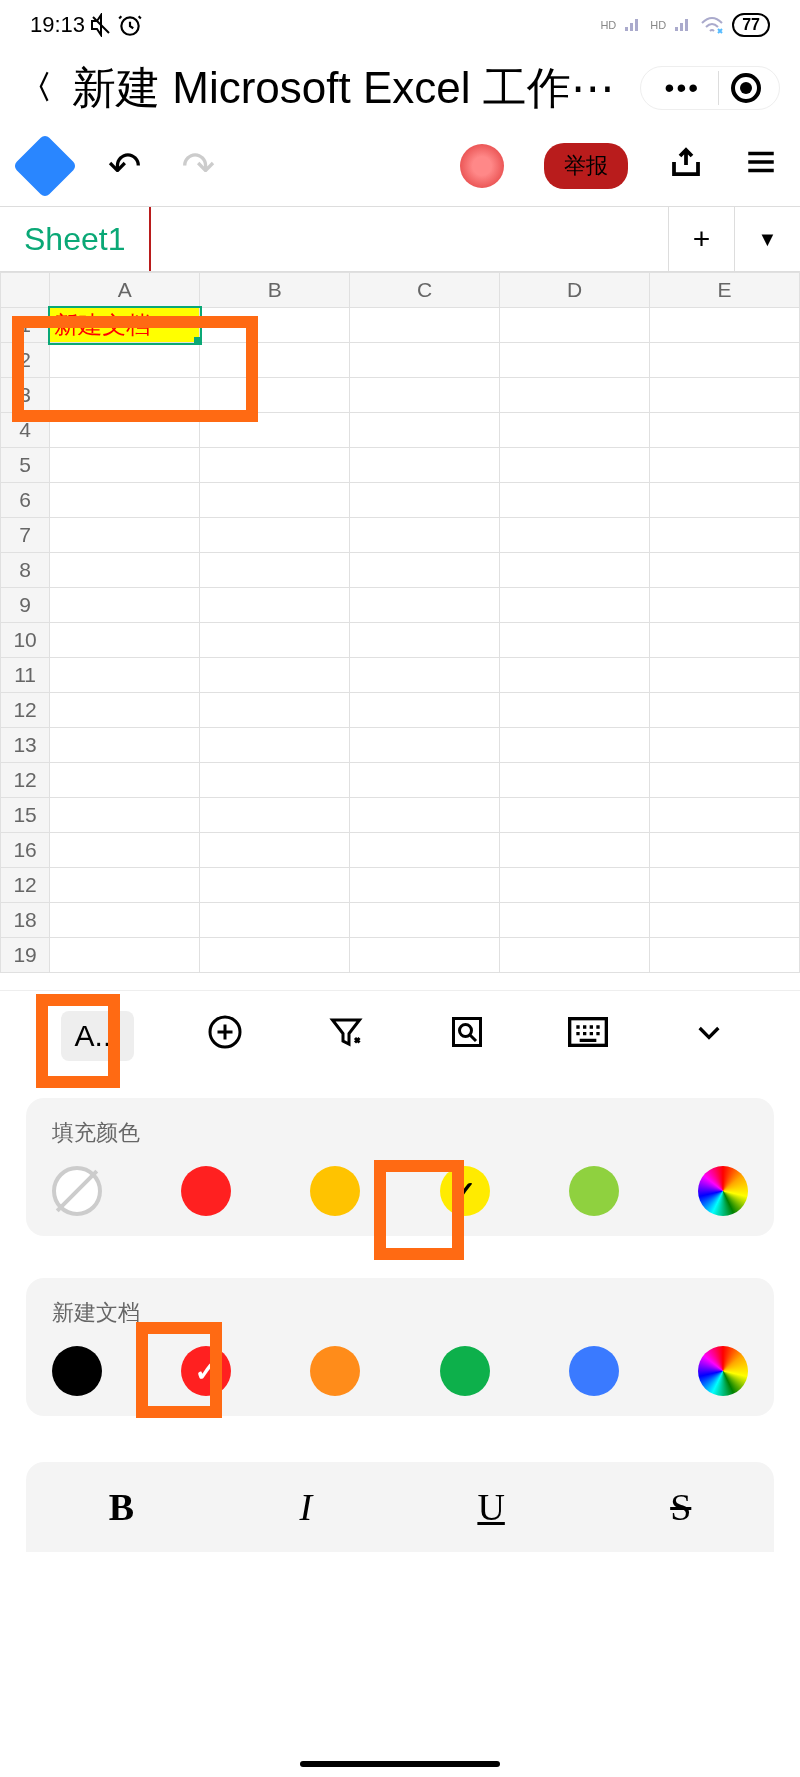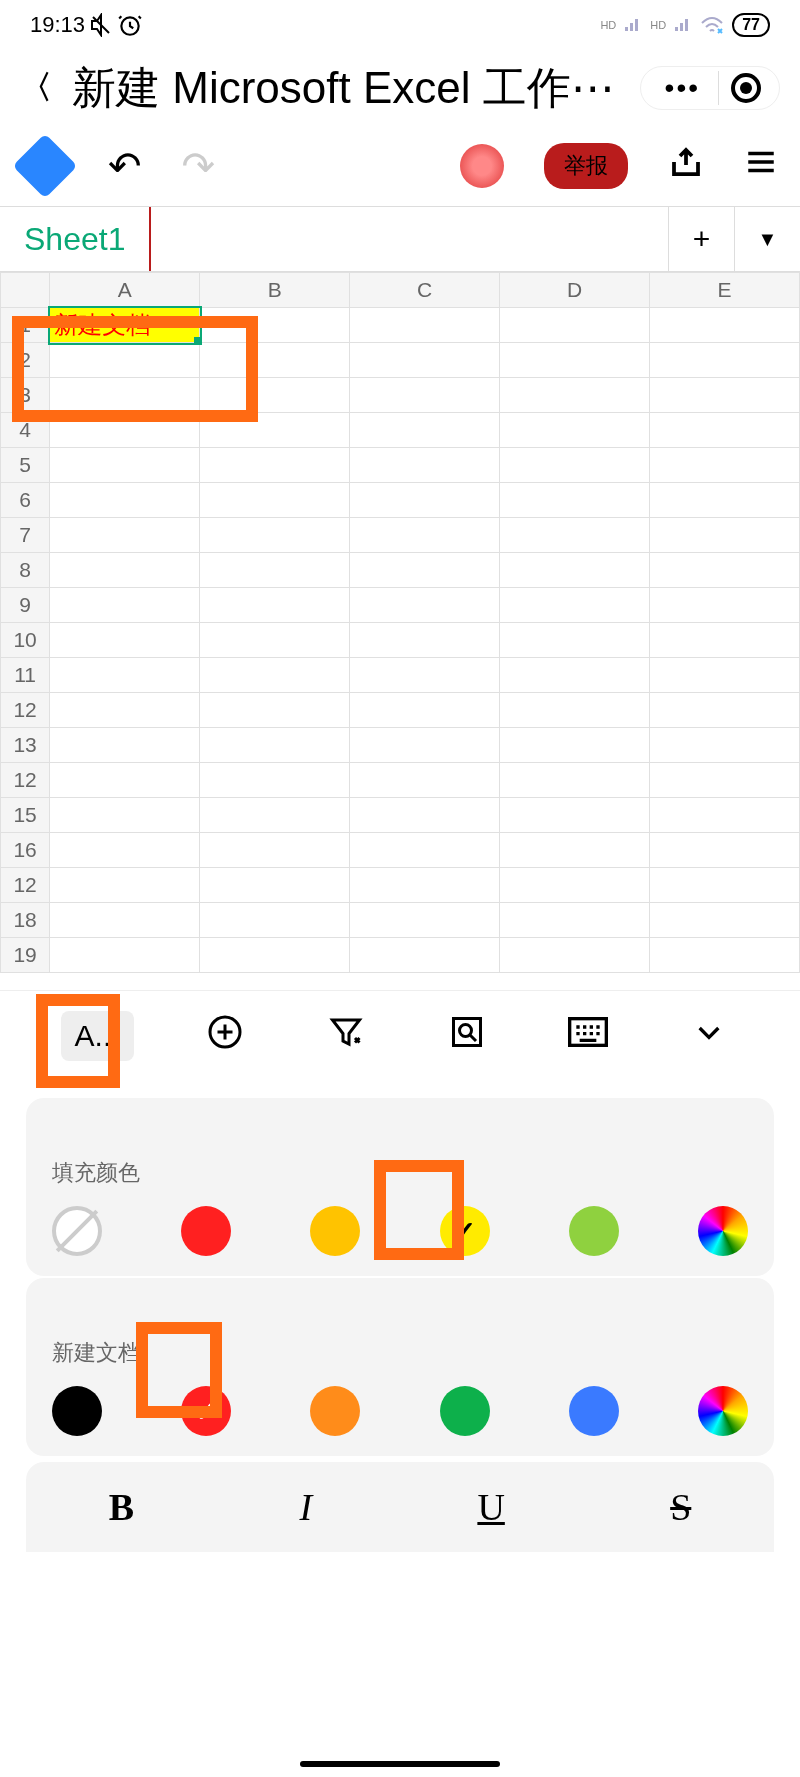--- a/index.html
+++ b/index.html
@@ -39,21 +39,21 @@
 .cell-a1::after { content: ''; position: absolute; right: -3px; bottom: -3px; width: 8px; height: 8px; background: #0aa876; }
 .highlight1 { position: absolute; border: 12px solid #ff6a13; pointer-events: none; }
 .hl-cell { top: 316px; left: 12px; width: 246px; height: 106px; }
 .hl-format { top: 994px; left: 36px; width: 84px; height: 94px; }
 .hl-yellow { top: 1160px; left: 374px; width: 90px; height: 100px; }
 .hl-red { top: 1322px; left: 136px; width: 86px; height: 96px; }
 .bottom-toolbar { position: absolute; top: 990px; left: 0; right: 0; height: 90px; display: flex; align-items: center; justify-content: space-around; padding: 0 30px; border-top: 1px solid #eee; background: #fff; }
 .bt-item { font-size: 34px; width: 60px; text-align: center; }
 .bt-format { background: #eee; padding: 8px 14px; border-radius: 8px; font-size: 30px; }
 .panel { position: absolute; top: 1098px; left: 26px; right: 26px; background: #f4f4f4; border-radius: 18px; padding: 20px 26px; }
-.panel-title { font-size: 22px; color: #666; margin-bottom: 18px; margin-top: 40px; }
+.panel-title { font-size: 22px; color: #666; margin-bottom: 18px; }
 .color-row { display: flex; justify-content: space-between; align-items: center; }
 .swatch { width: 50px; height: 50px; border-radius: 50%; position: relative; }
 .no-color { border: 4px solid #ccc; background: #fff; }
 .no-color::after { content: ''; position: absolute; width: 56px; height: 4px; background: #ccc; top: 50%; left: 50%; transform: translate(-50%, -50%) rotate(-45deg); }
 .check { position: absolute; top: 50%; left: 50%; transform: translate(-50%, -50%); font-size: 28px; font-weight: bold; }
 .rainbow { background: conic-gradient(red, orange, yellow, green, cyan, blue, magenta, red); }
 .panel2 { top: 1278px; }
 .format-bar { position: absolute; top: 1462px; left: 26px; right: 26px; height: 90px; background: #f4f4f4; border-radius: 18px; display: flex; align-items: center; justify-content: space-around; border-radius: 18px 18px 0 0; }
 .fmt-btn { font-size: 38px; font-family: serif; }
 .home-ind { position: absolute; bottom: 10px; left: 50%; transform: translateX(-50%); width: 200px; height: 6px; background: #000; border-radius: 3px; }

